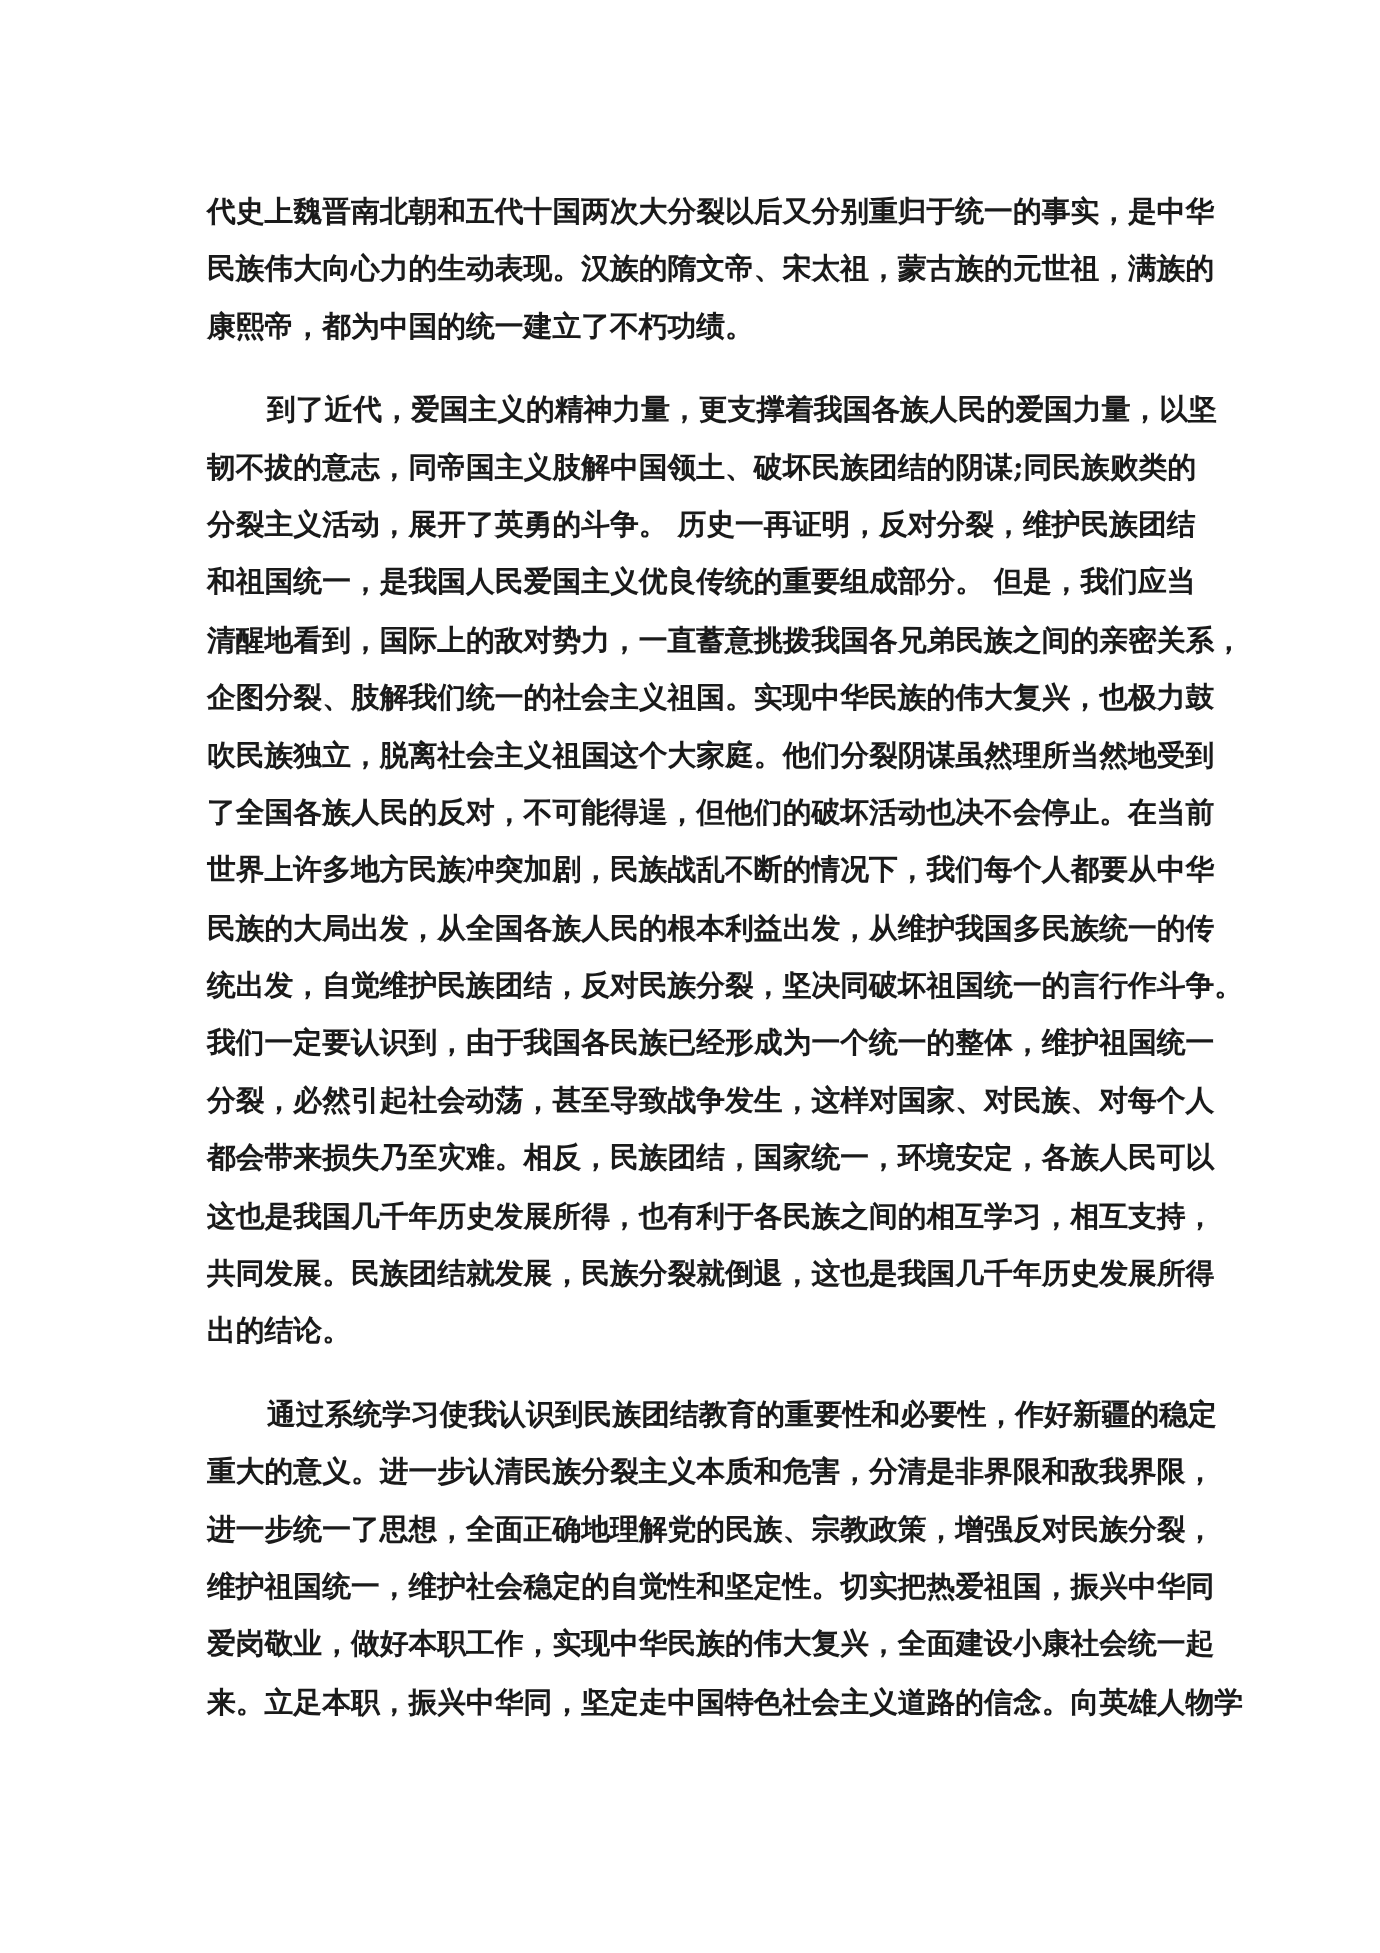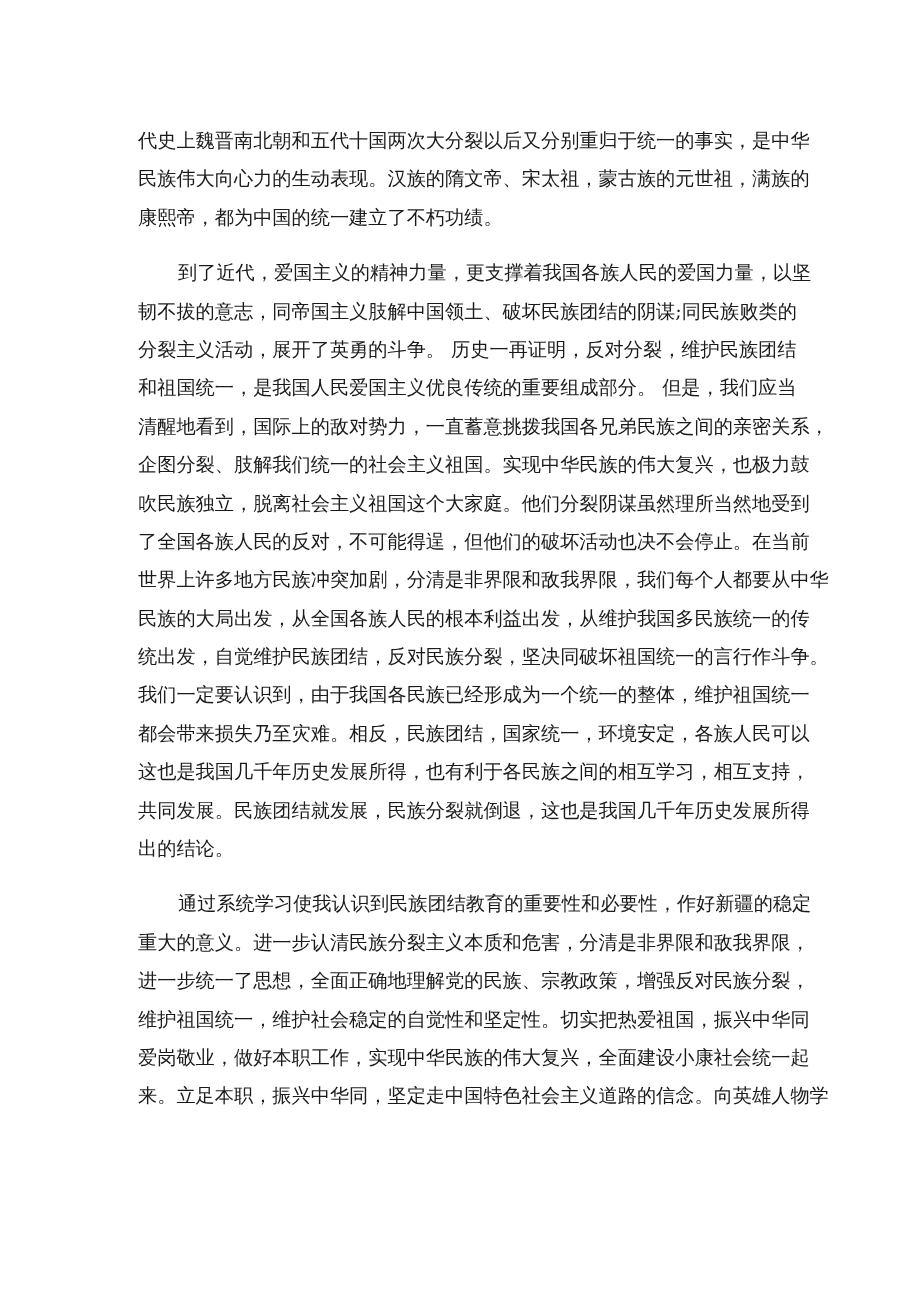--- a/index.html
+++ b/index.html
@@ -13,20 +13,21 @@
     position: relative;
     overflow: hidden;
     font-family: "DejaVu Serif", "Liberation Serif", serif;
     color: #1a1a1a;
   }
   .page {
     position: absolute;
     left: 138px;
     top: 122px;
     width: 643px;
+    font-weight: bold;
   }
   .para {
     margin: 0 0 17px 0;
   }
   .line {
     display: block;
     height: 38.4px;
     line-height: 38.4px;
     font-size: 19.2px;
     white-space: nowrap;
@@ -53,24 +54,25 @@
 
   <p class="para">
     <span class="line indent">到了近代，爱国主义的精神力量，更支撑着我国各族人民的爱国力量，以坚</span>
     <span class="line">韧不拔的意志，同帝国主义肢解中国领土、破坏民族团结的阴谋;同民族败类的</span>
     <span class="line">分裂主义活动，展开了英勇的斗争。 历史一再证明，反对分裂，维护民族团结</span>
     <span class="line">和祖国统一，是我国人民爱国主义优良传统的重要组成部分。 但是，我们应当</span>
     <span class="line">清醒地看到，国际上的敌对势力，一直蓄意挑拨我国各兄弟民族之间的亲密关系，</span>
     <span class="line">企图分裂、肢解我们统一的社会主义祖国。实现中华民族的伟大复兴，也极力鼓</span>
     <span class="line">吹民族独立，脱离社会主义祖国这个大家庭。他们分裂阴谋虽然理所当然地受到</span>
     <span class="line">了全国各族人民的反对，不可能得逞，但他们的破坏活动也决不会停止。在当前</span>
-    <span class="line">世界上许多地方民族冲突加剧，分清是非界限和敌我界限，我们每个人都要从中华</span>
+    <span class="line">世界上许多地方民族冲突加剧，民族战乱不断的情况下，我们每个人都要从中华</span>
     <span class="line">民族的大局出发，从全国各族人民的根本利益出发，从维护我国多民族统一的传</span>
     <span class="line">统出发，自觉维护民族团结，反对民族分裂，坚决同破坏祖国统一的言行作斗争。</span>
     <span class="line">我们一定要认识到，由于我国各民族已经形成为一个统一的整体，维护祖国统一</span>
+    <span class="line">分裂，必然引起社会动荡，甚至导致战争发生，这样对国家、对民族、对每个人</span>
     <span class="line">都会带来损失乃至灾难。相反，民族团结，国家统一，环境安定，各族人民可以</span>
     <span class="line">这也是我国几千年历史发展所得，也有利于各民族之间的相互学习，相互支持，</span>
     <span class="line">共同发展。民族团结就发展，民族分裂就倒退，这也是我国几千年历史发展所得</span>
     <span class="line last">出的结论。</span>
   </p>
 
   <p class="para">
     <span class="line indent">通过系统学习使我认识到民族团结教育的重要性和必要性，作好新疆的稳定</span>
     <span class="line">重大的意义。进一步认清民族分裂主义本质和危害，分清是非界限和敌我界限，</span>
     <span class="line">进一步统一了思想，全面正确地理解党的民族、宗教政策，增强反对民族分裂，</span>

